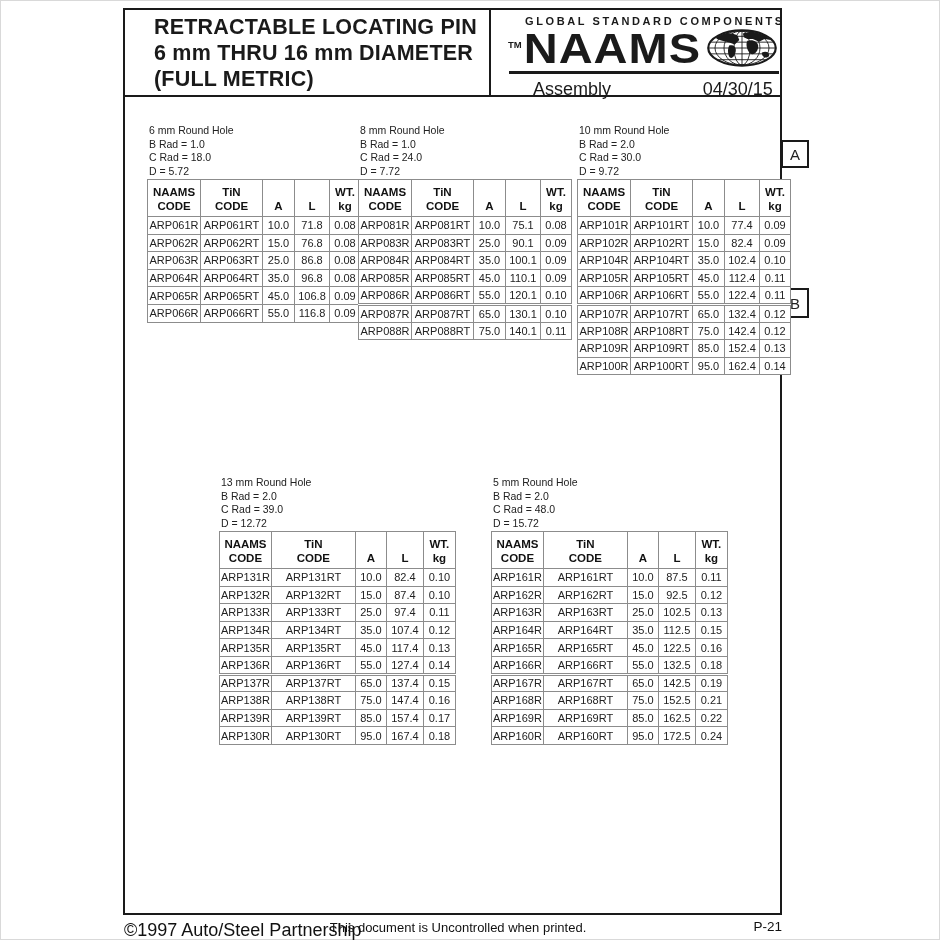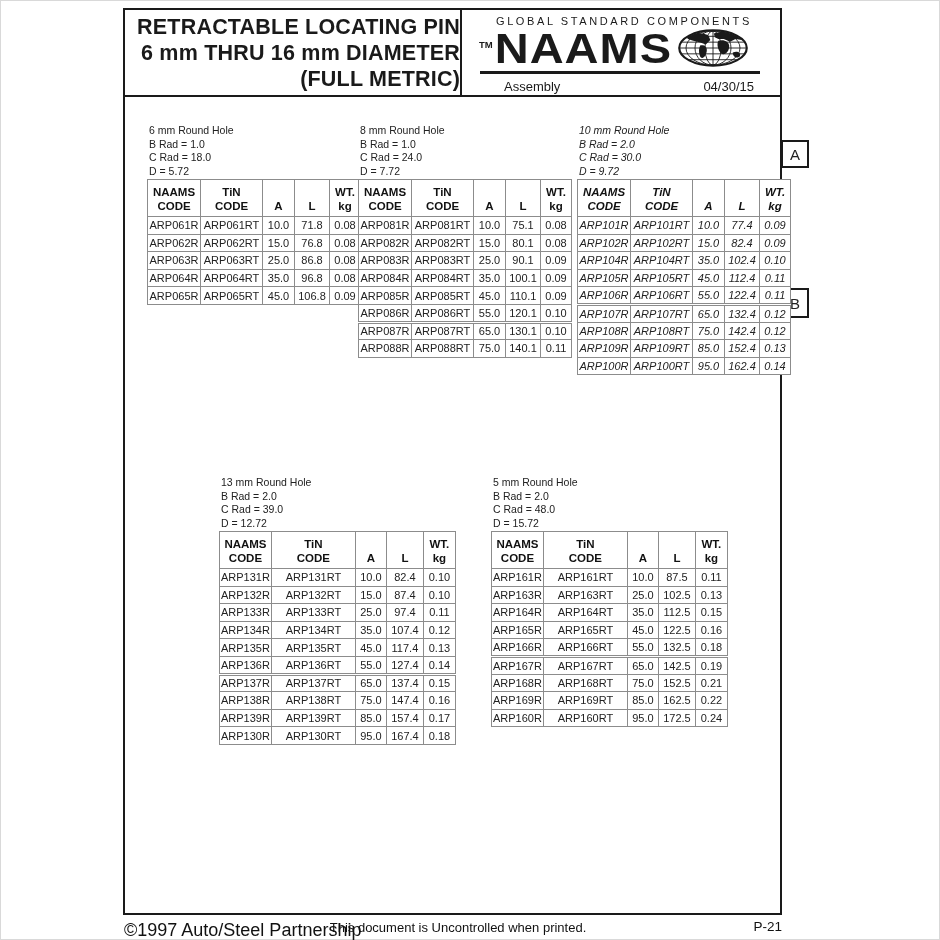--- a/index.html
+++ b/index.html
@@ -19,40 +19,41 @@
     position:absolute;left:123px;top:8px;width:659px;height:907px;
     border:2.5px solid var(--ink);background:var(--paper);
   }
   
   .titleblock{
     position:absolute;left:0;top:0;width:100%;height:87px;
     border-bottom:2.5px solid var(--ink);display:flex;
   }
   .title-left{
     width:337px;flex:0 0 337px;border-right:2.5px solid var(--ink);
-    display:flex;flex-direction:column;justify-content:center;align-items:flex-end;
+    display:flex;flex-direction:column;justify-content:center;align-items:flex-start;
     font-weight:bold;font-size:21.5px;line-height:26px;text-align:center;
     letter-spacing:0.2px;
+    margin-left:29px;
   }
   .title-right{flex:1;padding:3px 14px 0 10px;}
   .tagline{
-    font-weight:normal;font-size:11px;letter-spacing:2.6px;
+    font-weight:bold;font-size:11px;letter-spacing:2.6px;
     margin:2px 0 0 24px;white-space:nowrap;
   }
   .brandrow{display:flex;align-items:center;margin:0 0 0 7px;height:40px;}
   .tm{font-size:9.5px;font-weight:bold;margin:0 2px 5px 0;}
   .naams{
     font-size:47px;font-weight:bold;line-height:36px;letter-spacing:1px;
     transform:scaleY(0.92);transform-origin:bottom left;white-space:nowrap;
   }
   .globe{margin:0 0 -1px 5px;}
   .brand-rule{border-top:3px solid var(--ink);margin:4px 6px 0 8px;}
   .assembly-row{
     display:flex;justify-content:space-between;
-    font-size:13px;margin:5px 12px 0 32px;
+    font-size:18px;margin:5px 12px 0 32px;
   }
   
   .zone{
     position:absolute;width:28px;height:28px;border:2px solid var(--ink);
     background:var(--paper);display:flex;align-items:center;justify-content:center;
     font-size:15px;color:#222;
   }
   .zone-a{left:781px;top:140px;}
   .zone-b{left:781px;top:288px;height:30px;}
   
@@ -187,20 +188,27 @@
             <td>96.8</td>
             <td>0.08</td>
           </tr>
           <tr>
             <td>ARP065R</td>
             <td>ARP065RT</td>
             <td>45.0</td>
             <td>106.8</td>
             <td>0.09</td>
           </tr>
+          <tr>
+            <td>ARP066R</td>
+            <td>ARP066RT</td>
+            <td>55.0</td>
+            <td>116.8</td>
+            <td>0.09</td>
+          </tr>
         </tbody>
       </table>
     </div>
   <div class="tblock std" style="left:342px;top:124px;">
       <div class="tinfo">
         <div>8 mm Round Hole</div>
         <div>B Rad = 1.0</div>
         <div>C Rad = 24.0</div>
         <div>D = 7.72</div>
       </div>
@@ -216,27 +224,20 @@
         </thead>
         <tbody>
           <tr>
             <td>ARP081R</td>
             <td>ARP081RT</td>
             <td>10.0</td>
             <td>75.1</td>
             <td>0.08</td>
           </tr>
           <tr>
-            <td>ARP082R</td>
-            <td>ARP082RT</td>
-            <td>15.0</td>
-            <td>80.1</td>
-            <td>0.08</td>
-          </tr>
-          <tr>
             <td>ARP083R</td>
             <td>ARP083RT</td>
             <td>25.0</td>
             <td>90.1</td>
             <td>0.09</td>
           </tr>
           <tr>
             <td>ARP084R</td>
             <td>ARP084RT</td>
             <td>35.0</td>
@@ -267,21 +268,21 @@
           <tr>
             <td>ARP088R</td>
             <td>ARP088RT</td>
             <td>75.0</td>
             <td>140.1</td>
             <td>0.11</td>
           </tr>
         </tbody>
       </table>
     </div>
-  <div class="tblock std" style="left:561px;top:124px;font-style:italic;">
+  <div class="tblock std" style="left:561px;top:124px;">
       <div class="tinfo">
         <div>10 mm Round Hole</div>
         <div>B Rad = 2.0</div>
         <div>C Rad = 30.0</div>
         <div>D = 9.72</div>
       </div>
       <table class="tbl">
         <thead>
           <tr>
             <th>NAAMS<br>CODE</th>
@@ -468,20 +469,27 @@
         </thead>
         <tbody>
           <tr>
             <td>ARP161R</td>
             <td>ARP161RT</td>
             <td>10.0</td>
             <td>87.5</td>
             <td>0.11</td>
           </tr>
           <tr>
+            <td>ARP162R</td>
+            <td>ARP162RT</td>
+            <td>15.0</td>
+            <td>92.5</td>
+            <td>0.12</td>
+          </tr>
+          <tr>
             <td>ARP163R</td>
             <td>ARP163RT</td>
             <td>25.0</td>
             <td>102.5</td>
             <td>0.13</td>
           </tr>
           <tr>
             <td>ARP164R</td>
             <td>ARP164RT</td>
             <td>35.0</td>

